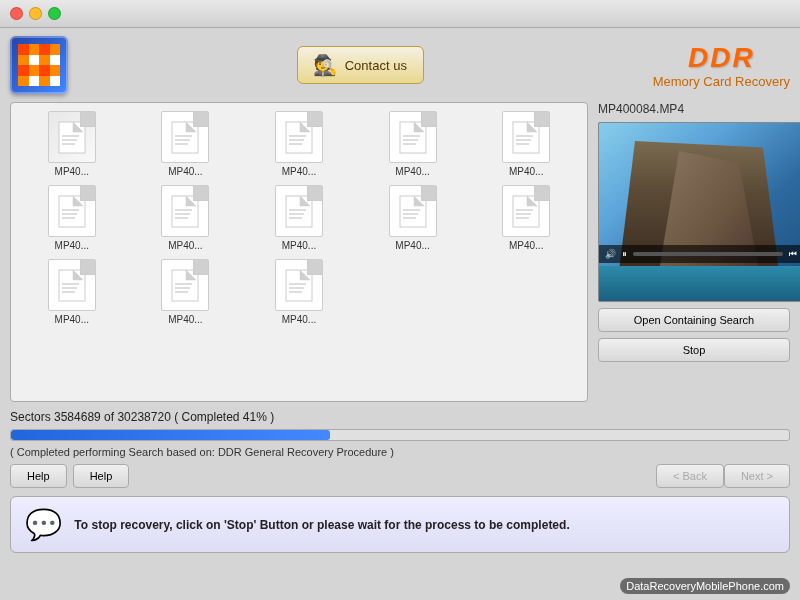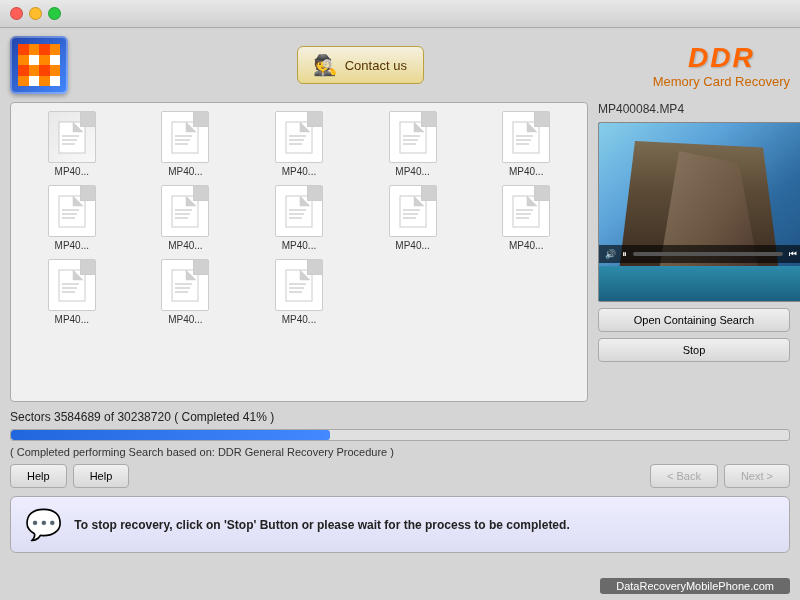--- a/index.html
+++ b/index.html
@@ -283,21 +283,21 @@
     }
 
     
     .bottom-buttons {
       display: flex;
       align-items: center;
       justify-content: space-between;
       margin-top: 4px;
     }
     .left-buttons { display: flex; gap: 6px; }
-    .right-buttons { display: flex; gap: 6px; }
+    .right-buttons { display: flex; }
     .nav-btn {
       background: linear-gradient(to bottom, #f0f0f0, #d8d8d8);
       border: 1px solid #aaa;
       border-radius: 4px;
       padding: 5px 16px;
       cursor: pointer;
       font-size: 11px;
     }
     .nav-btn.disabled {
       color: #aaa;
@@ -325,22 +325,22 @@
       font-weight: bold;
     }
 
     
     .watermark {
       position: absolute;
       bottom: 6px; right: 10px;
       font-size: 11px;
       color: #fff;
       background: rgba(0,0,0,0.5);
-      padding: 2px 16px;
-      border-radius: 3px;
+      padding: 2px 6px;
+      border-radius: 8px;
     }
 
     
     .file-grid-container::-webkit-scrollbar { width: 8px; }
     .file-grid-container::-webkit-scrollbar-track { background: #ddd; }
     .file-grid-container::-webkit-scrollbar-thumb { background: #aaa; border-radius: 4px; }
   </style>
 </head>
 <body>
 

